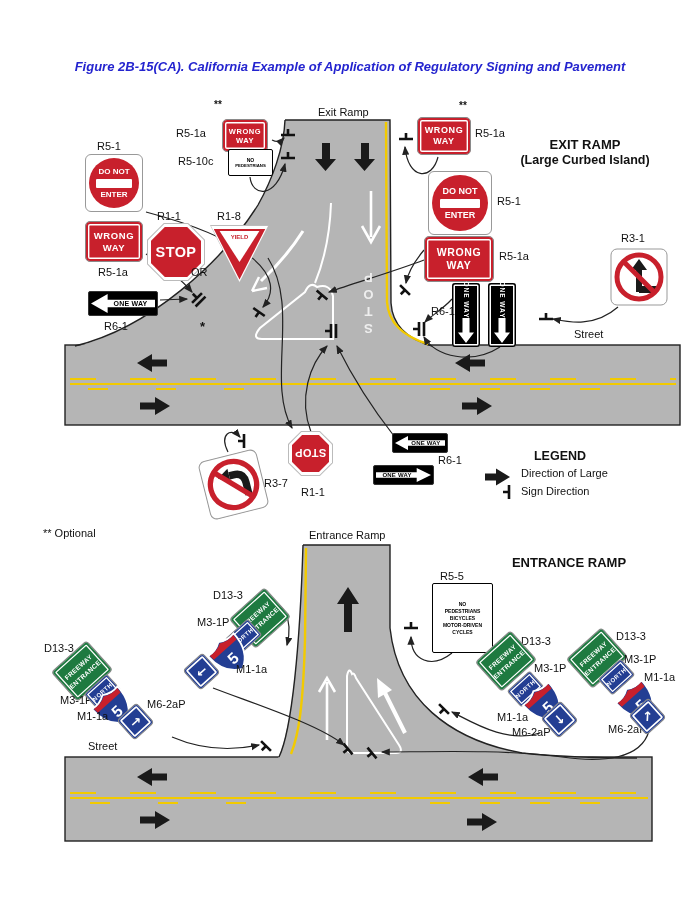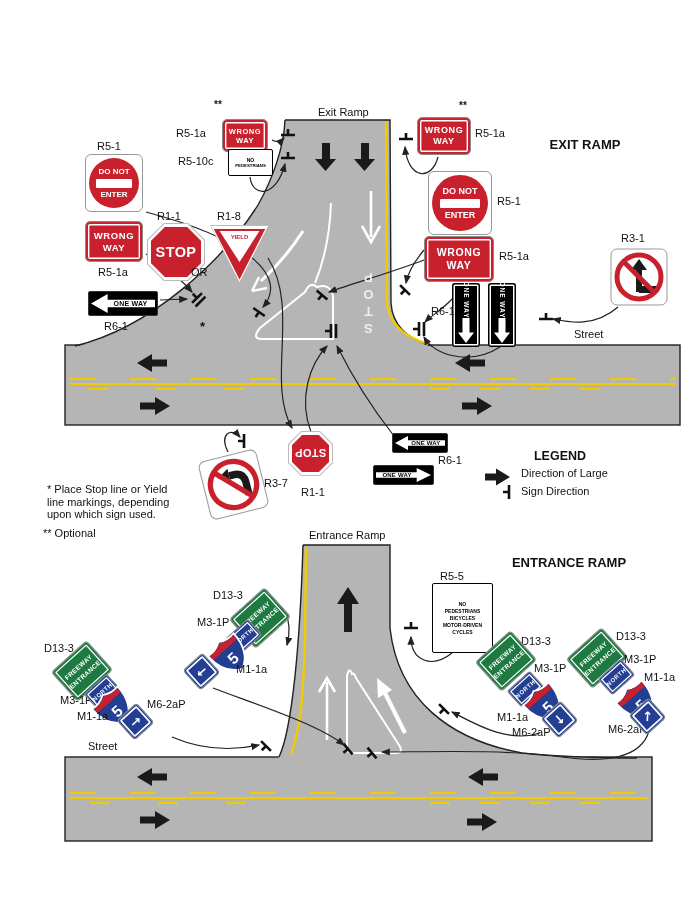--- a/index.html
+++ b/index.html
@@ -219,27 +219,29 @@
       <path class="ld" marker-end="url(#ah)" d="M452,653 C432,669 411,661 411,637"></path>
       <path class="ld" marker-end="url(#ah)" d="M172,737 C207,752 236,750 259,745"></path>
       <path class="ld" marker-end="url(#ah)" d="M213,688 C263,707 319,725 344,745"></path>
       <path class="ld" marker-end="url(#ah)" d="M540,733 C507,744 472,722 452,712"></path>
       <path class="ld" marker-end="url(#ah)" d="M649,731 C641,759 603,763 562,757 C505,749 424,752 382,752"></path>
       <path class="ld" marker-end="url(#ah)" d="M257,599 C286,598 293,621 287,645"></path>
     </g>
   </svg>
 
   <div class="title">
+    <div>Figure 2B-15(CA).  California Example of Application of Regulatory Signing and Pavement</div>
   </div>
 
   <div class="lbl" style="left:318px;top:106px">Exit Ramp</div>
   <div class="lbl b" style="left:214px;top:99px;font-size:10px">**</div>
   <div class="lbl b" style="left:459px;top:100px;font-size:10px">**</div>
   <div class="hdg" style="left:490px;top:138px;width:190px">
     <div>EXIT RAMP</div>
+    <div style="font-size:12.5px">(Large Curbed Island)</div>
   </div>
   <div class="lbl" style="left:574px;top:328px">Street</div>
 
   <div class="sign ww" style="left:222px;top:119px;width:46px;height:33px;font-size:7.5px">
     <div>WRONG</div>
       <div>WAY</div>
   </div>
   <div class="lbl" style="left:176px;top:127px">R5-1a</div>
   <div class="lbl" style="left:178px;top:155px">R5-10c</div>
   <div class="sign wsq" style="left:228px;top:149px;width:45px;height:27px">
@@ -346,23 +348,20 @@
     <div class="arr"></div>
     <div class="t" style="font-size:6px">ONE WAY</div>
   </div>
 
   <div class="pstop" style="left:362px;top:268px">STOP</div>
 
   <div class="hdg" style="left:500px;top:449px;width:120px;font-size:12.5px">LEGEND</div>
   <div class="lbl" style="left:521px;top:467px">Direction of Large</div>
   <div class="lbl" style="left:521px;top:485px">Sign Direction</div>
 
-  <div class="note" style="left:47px;top:483px;width:160px">* Place Stop line or Yield
-line markings, depending
-upon which sign used.</div>
   <div class="note" style="left:43px;top:527px;width:120px">** Optional</div>
 
   <div class="lbl" style="left:309px;top:529px">Entrance Ramp</div>
   <div class="hdg" style="left:494px;top:556px;width:150px">ENTRANCE RAMP</div>
   <div class="lbl" style="left:440px;top:570px">R5-5</div>
   <div class="sign wsq" style="left:432px;top:583px;width:61px;height:70px;border-width:1.5px;line-height:1.4">
     <div style="font-size:5px">NO</div>
     <div style="font-size:5px">PEDESTRIANS</div>
     <div style="font-size:5px">BICYCLES</div>
     <div style="font-size:5px">MOTOR-DRIVEN</div>

